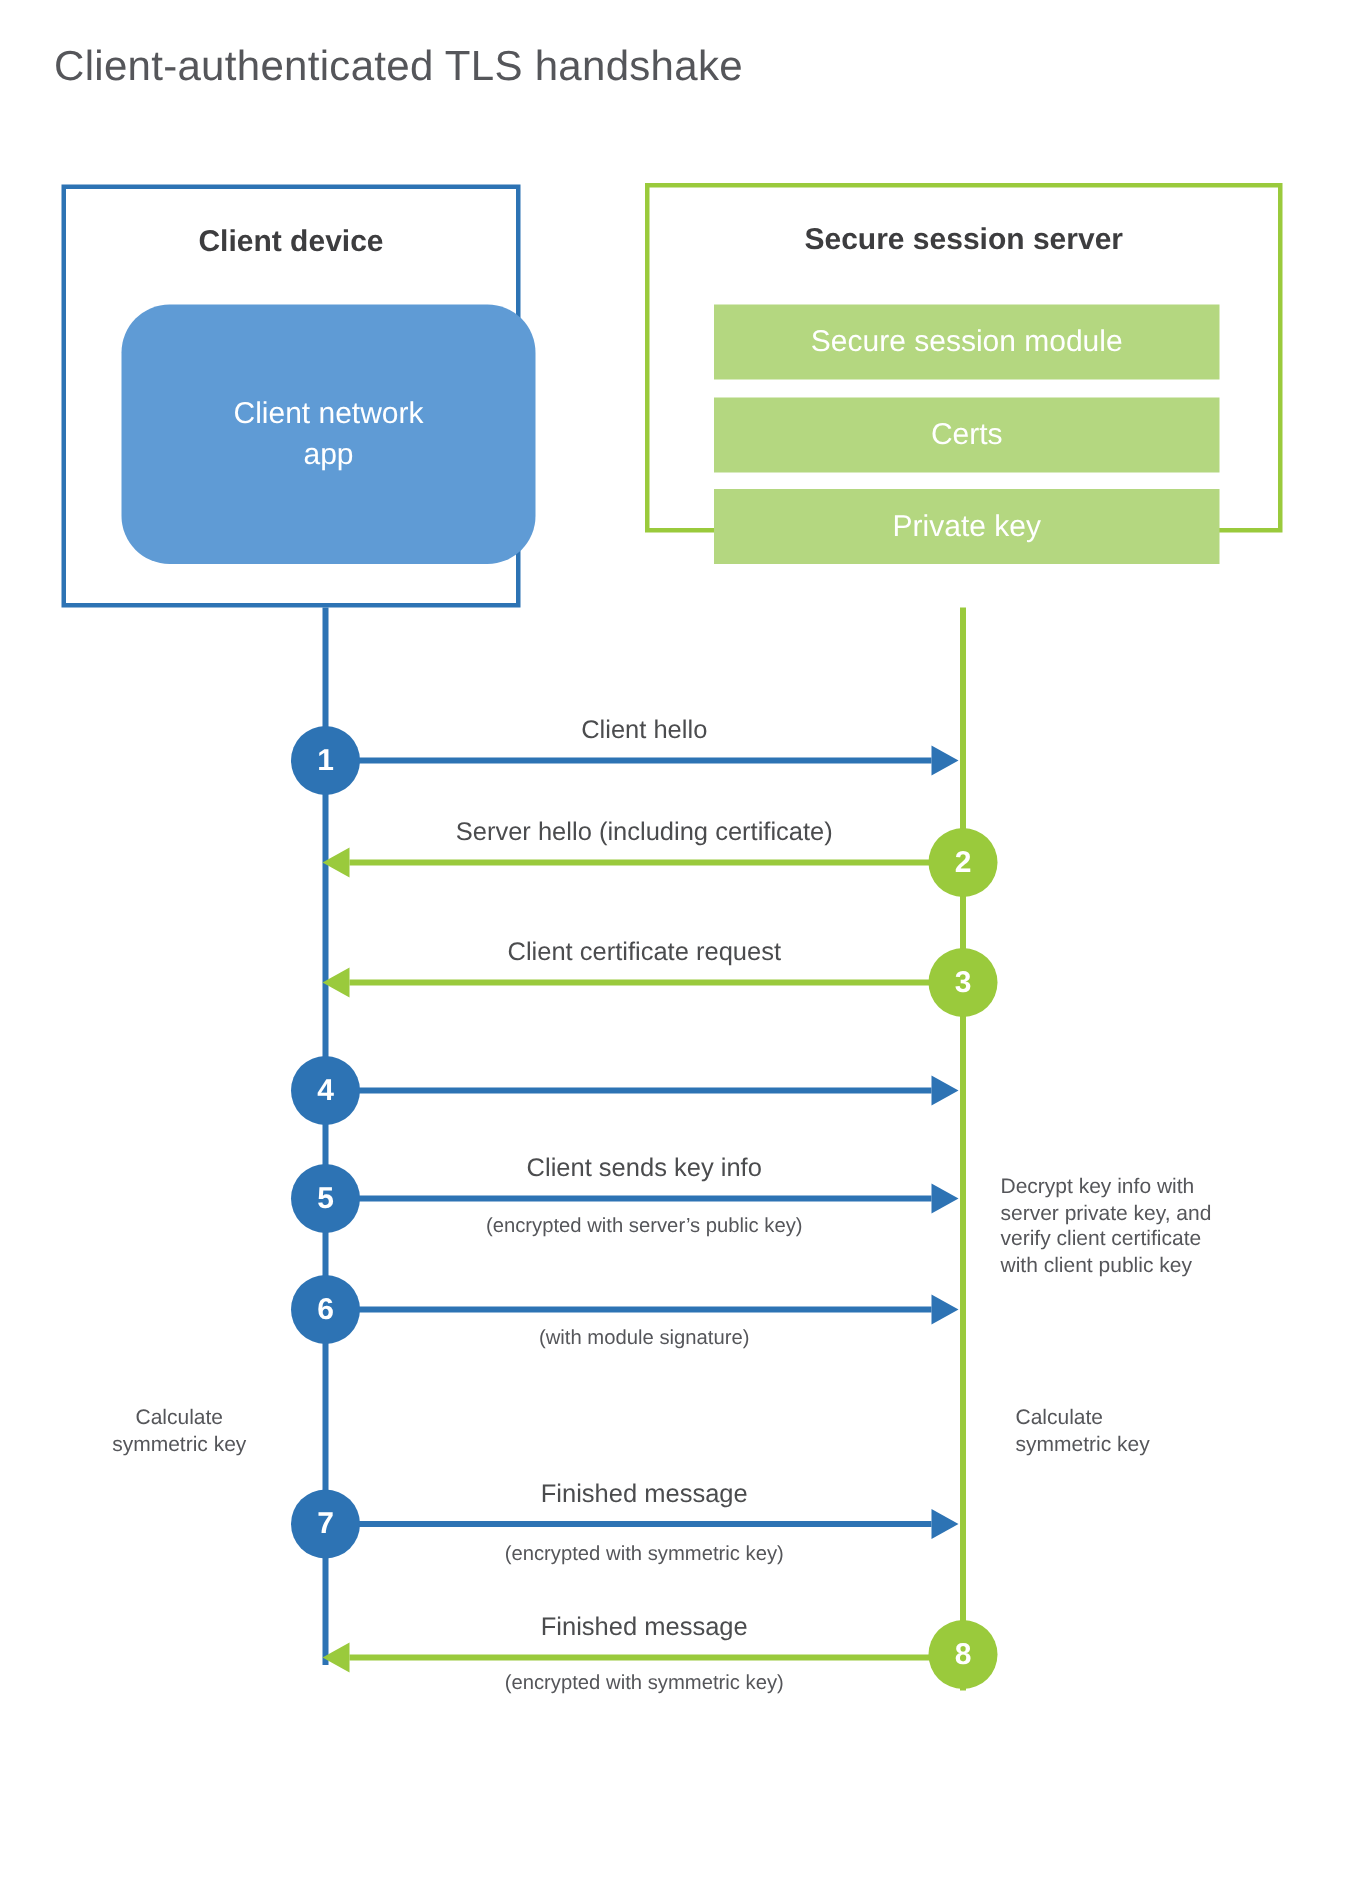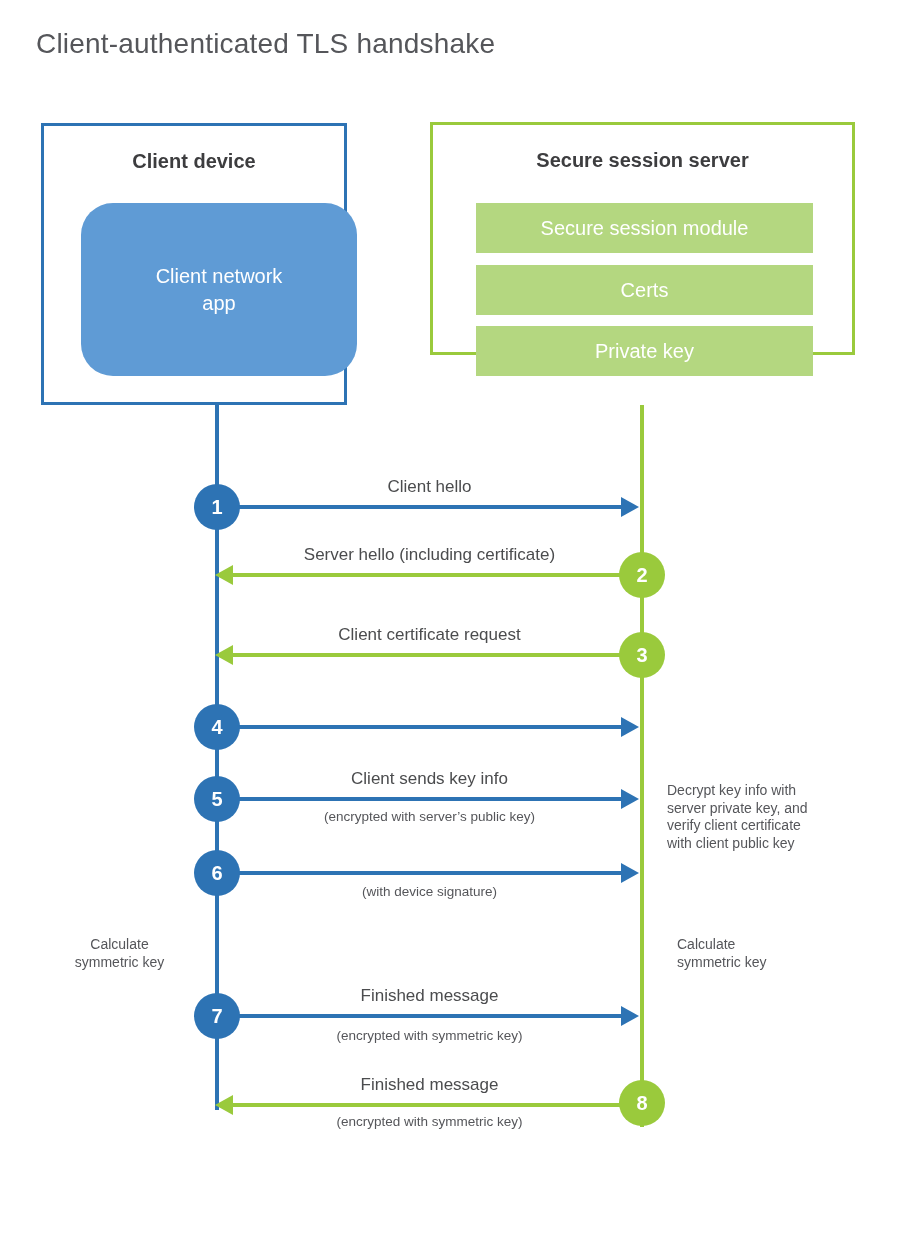--- a/index.html
+++ b/index.html
@@ -106,21 +106,21 @@
   <div class="step-circle blue" style="top:704px;">4</div>
 
   <div class="msg-label" style="top:768px;">Client sends key info</div>
   <div class="arrow-line blue" style="top:797px;"></div>
   <div class="arrow-head right" style="top:789px;"></div>
   <div class="msg-sub" style="top:808px;">(encrypted with server’s public key)</div>
   <div class="step-circle blue" style="top:776px;">5</div>
 
   <div class="arrow-line blue" style="top:871px;"></div>
   <div class="arrow-head right" style="top:863px;"></div>
-  <div class="msg-sub" style="top:883px;">(with device signature)</div>
+  <div class="msg-sub" style="top:883px;">(with module signature)</div>
   <div class="step-circle blue" style="top:850px;">6</div>
 
   <div class="msg-label" style="top:985px;">Finished message</div>
   <div class="arrow-line blue" style="top:1014px;"></div>
   <div class="arrow-head right" style="top:1006px;"></div>
   <div class="msg-sub" style="top:1027px;">(encrypted with symmetric key)</div>
   <div class="step-circle blue" style="top:993px;">7</div>
 
   <div class="msg-label" style="top:1074px;">Finished message</div>
   <div class="arrow-line green" style="top:1103px;"></div>

